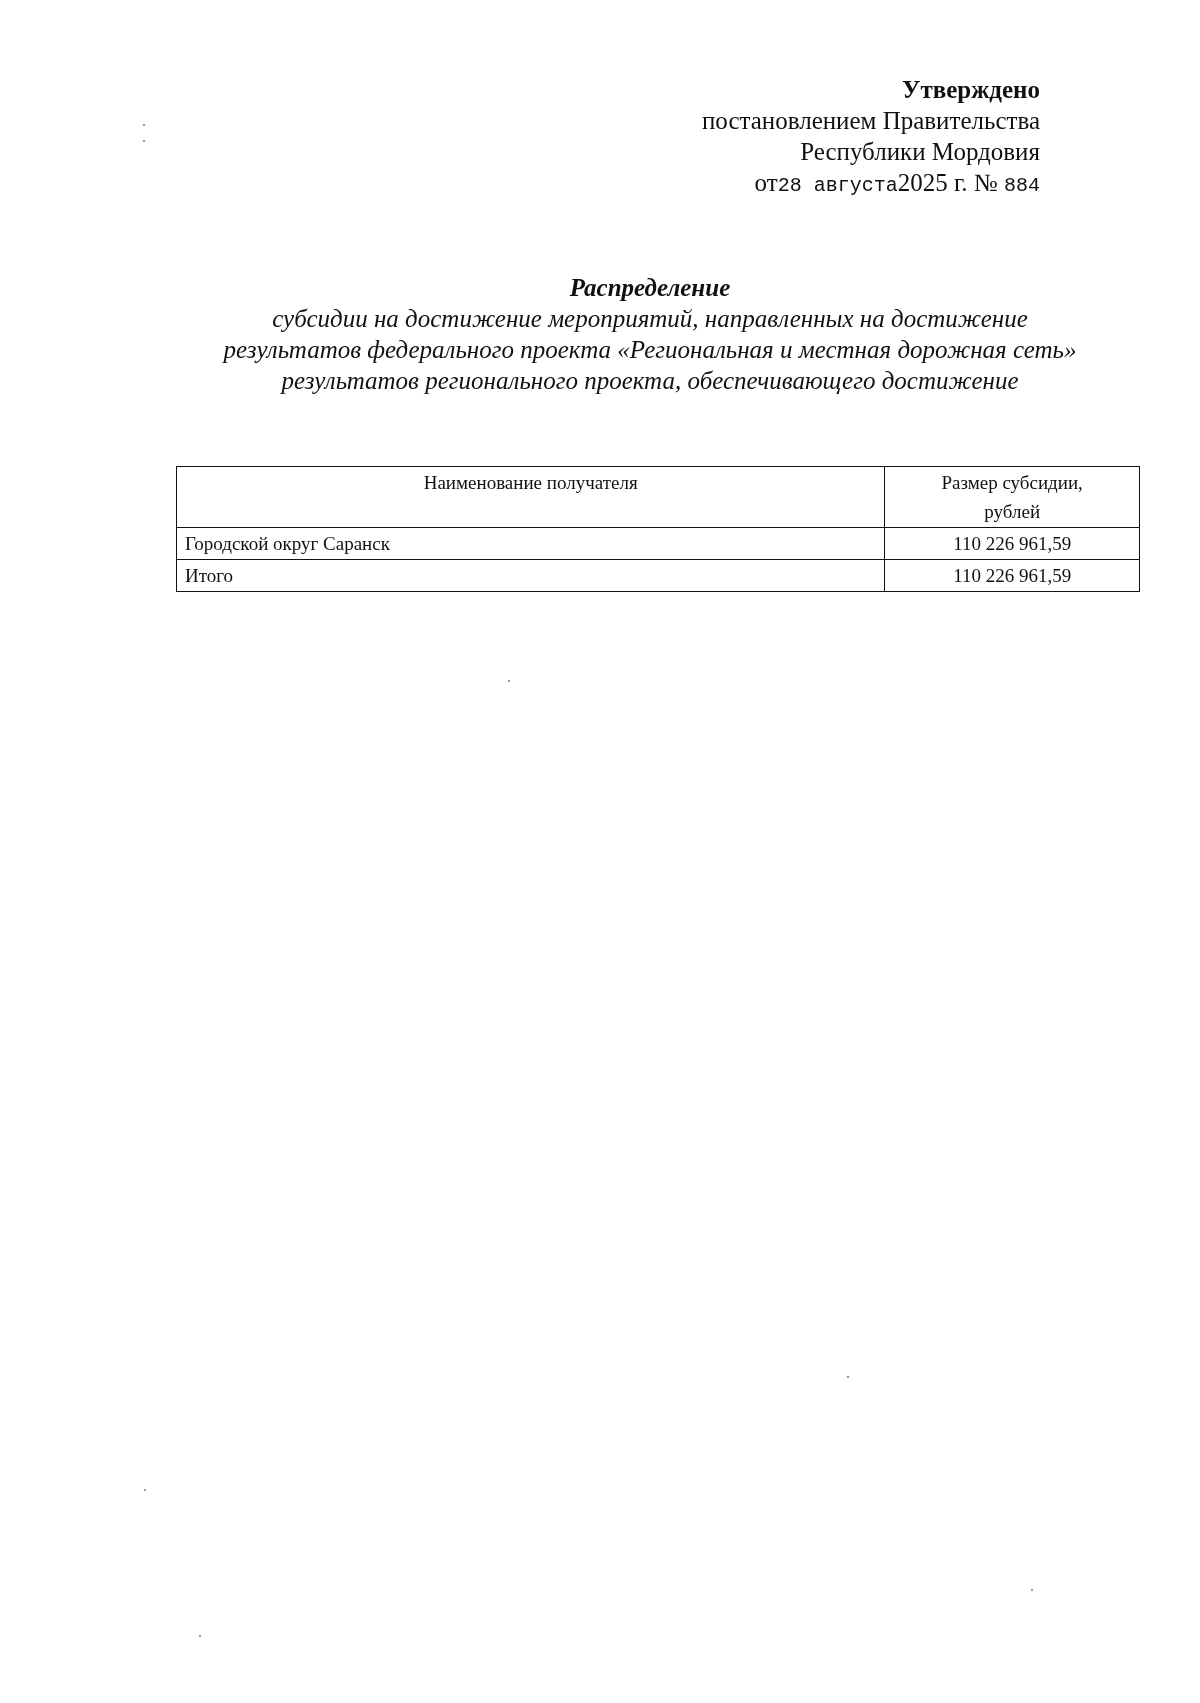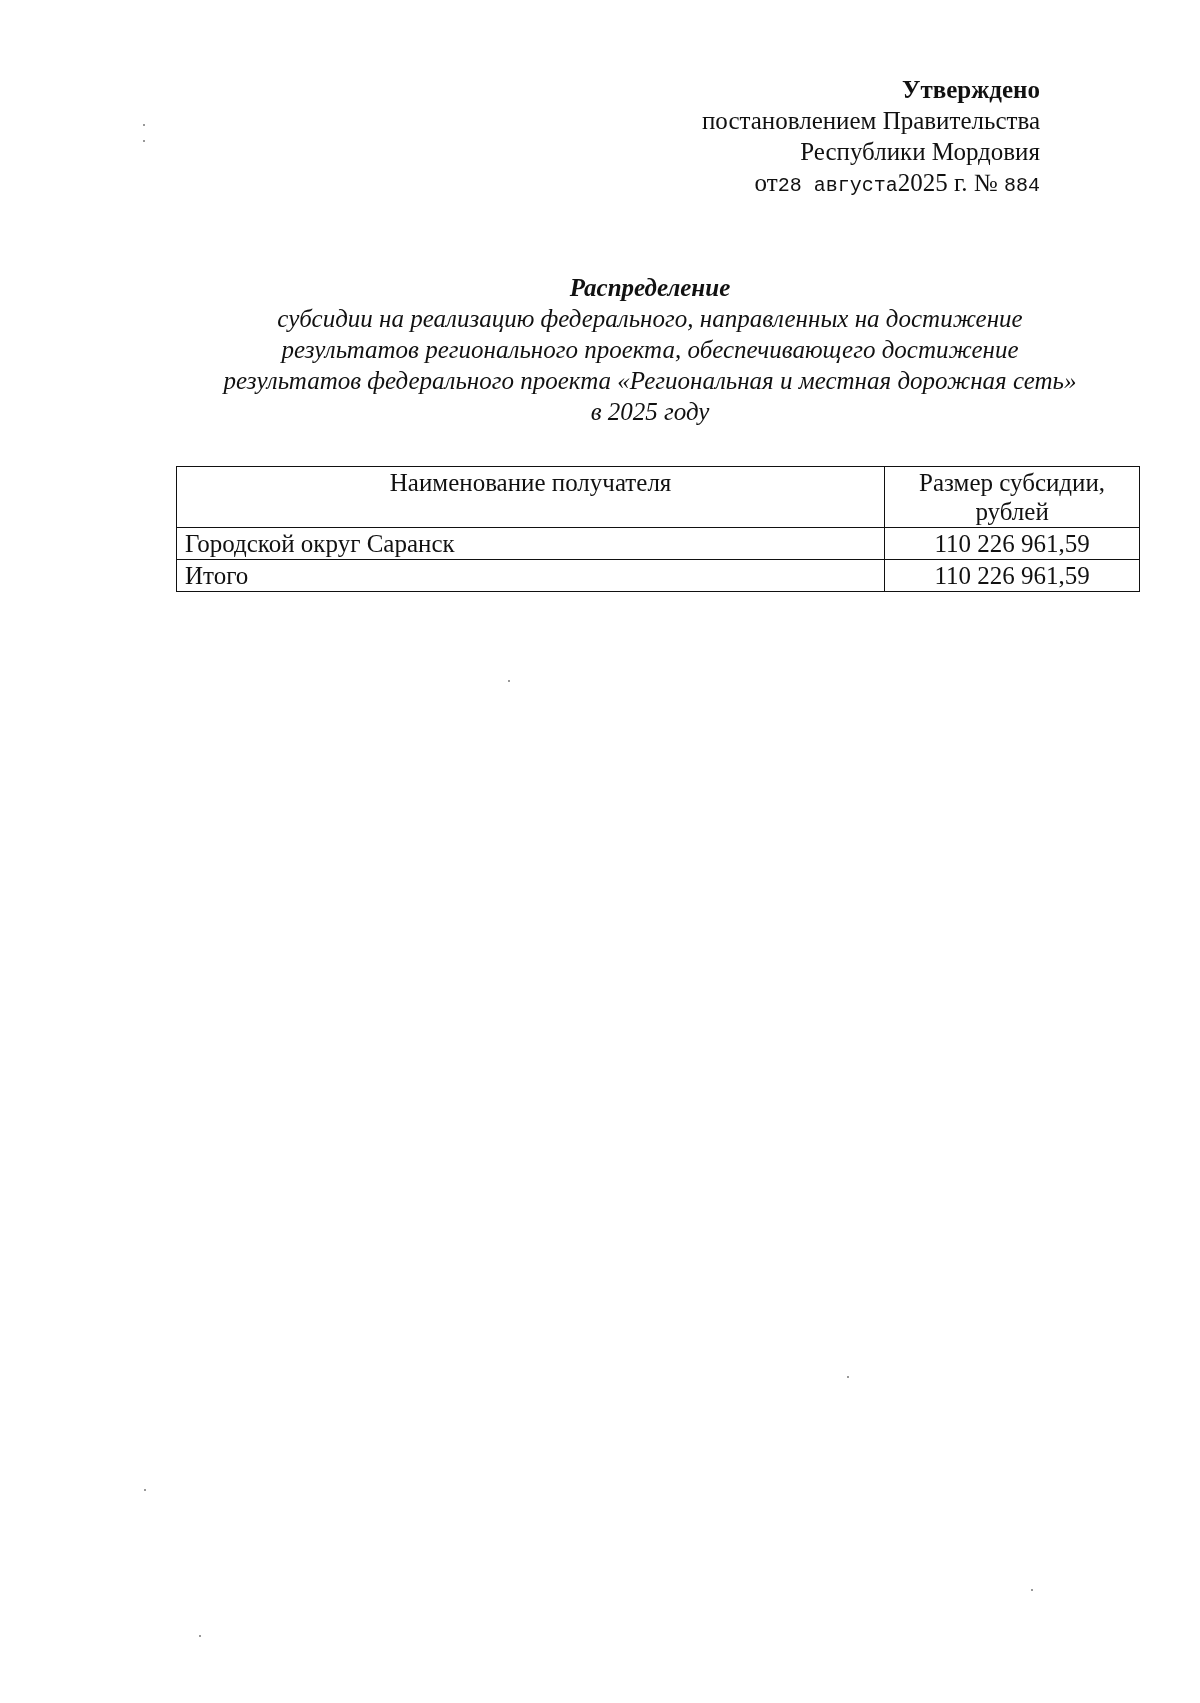--- a/index.html
+++ b/index.html
@@ -7,21 +7,21 @@
          font-family: "Liberation Serif", "DejaVu Serif", serif; color: #111; }
   .approval { position: absolute; left: 640px; top: 74px; width: 400px; text-align: right;
               font-size: 25px; line-height: 31px; }
   .approval .bold { font-weight: bold; }
   .approval .date-line { white-space: nowrap; }
   .mono { font-family: "Liberation Mono", "DejaVu Sans Mono", monospace; font-size: 20px; }
   .title-block { position: absolute; left: 160px; top: 272px; width: 980px; text-align: center;
                  font-size: 25px; line-height: 31px; font-style: italic; }
   .title-block .bold { font-weight: bold; }
   table.dist { position: absolute; left: 176px; top: 466px; width: 964px;
-               border-collapse: collapse; font-size: 25px; line-height: 29px; }
+               border-collapse: collapse; font-size: 19px; line-height: 29px; }
   table.dist td, table.dist th { border: 1.5px solid #111; padding: 1px 8px; font-weight: normal; }
   table.dist th { vertical-align: top; text-align: center; }
   .col-name { width: 700px; }
   .col-amount { width: 240px; }
   td.amount { text-align: center; }
   td.name { text-align: left; margin-left: 47px; }
   .speck { position: absolute; width: 2px; height: 2px; background: #777; border-radius: 1px; }
 </style>
 </head>
 <body>
@@ -31,24 +31,23 @@
   <div>постановлением Правительства</div>
   <div>Республики Мордовия</div>
   <div class="date-line">
     <span>от</span><span class="mono">28 августа</span><span>2025 г. №</span>
     <span class="mono">884</span>
   </div>
 </div>
 
 <div class="title-block">
   <div class="bold">Распределение</div>
-  <div>субсидии на реализацию федерального, направленных на достижение</div>
+  <div>субсидии на достижение мероприятий, направленных на достижение</div>
+  <div>результатов федерального проекта «Региональная и местная дорожная сеть»</div>
   <div>результатов регионального проекта, обеспечивающего достижение</div>
-  <div>результатов федерального проекта «Региональная и местная дорожная сеть»</div>
-  <div>в 2025 году</div>
 </div>
 
 <table class="dist">
   <thead>
     <tr>
       <th class="col-name">Наименование получателя</th>
       <th class="col-amount">
         <div>Размер субсидии,</div>
         <div>рублей</div>
       </th>

